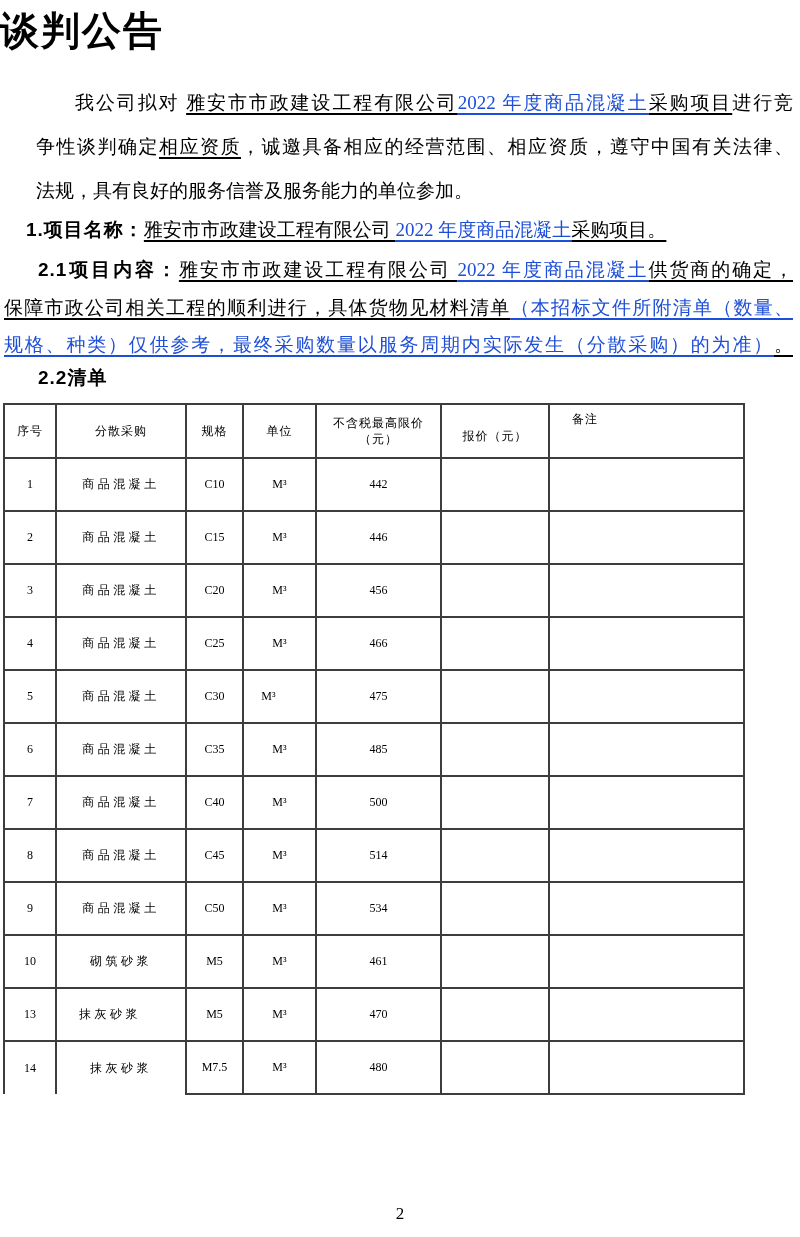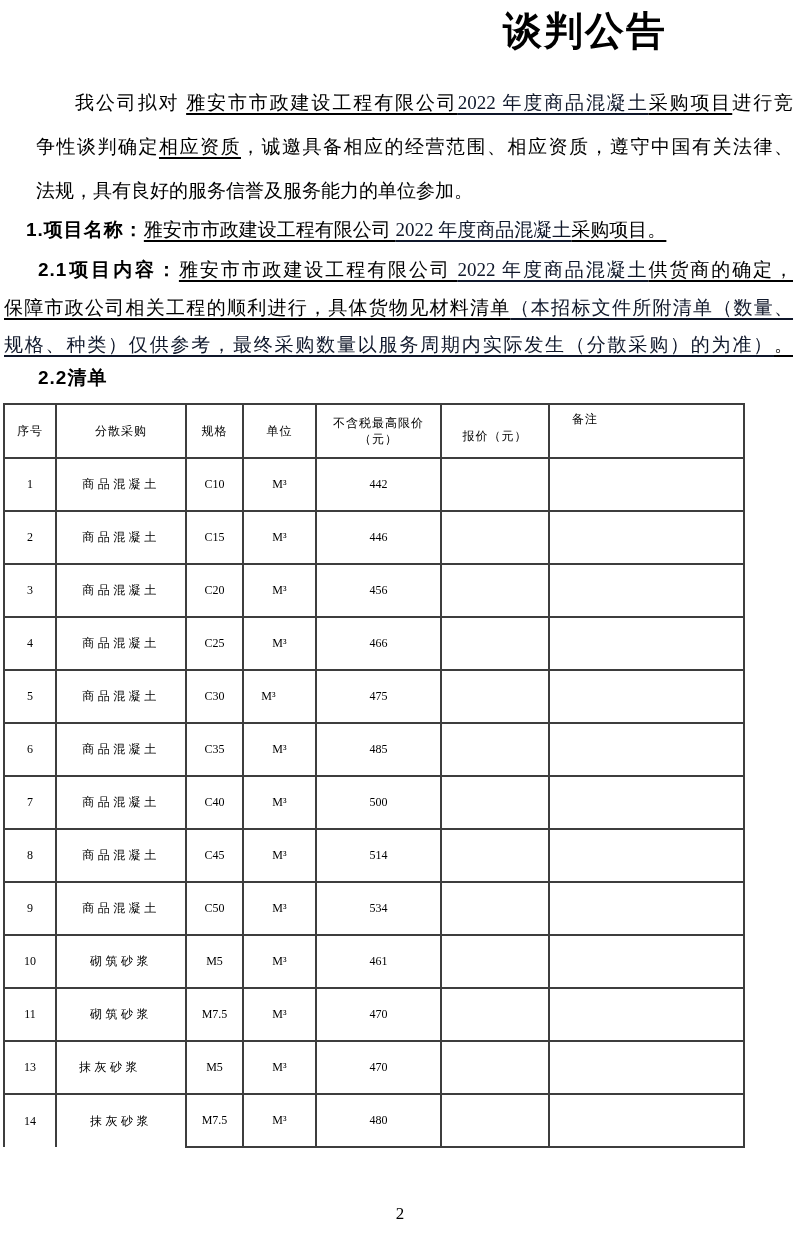--- a/index.html
+++ b/index.html
@@ -6,39 +6,39 @@
   body {
     width:800px; height:1237px; background:#ffffff; color:#000;
     font-family:"Liberation Serif","DejaVu Serif",serif;
     position:relative; overflow:hidden;
   }
   .page { position:absolute; inset:0; width:800px; height:1237px; }
 
   
   .doc-title {
     position:absolute; top:4px; left:0; width:667px;
-    text-align:right; font-size:39px; font-weight:bold; letter-spacing:2px;
+    text-align:left; font-size:39px; font-weight:bold; letter-spacing:2px;
   }
 
   
   .line { position:absolute; font-size:19px; white-space:nowrap; line-height:30px;text-align:right; }
   .jline { white-space:normal; text-align:justify; text-align-last:justify; }
   .l0 { top:88px;  left:36px; width:757px; text-indent:39px; }
   .l1 { top:132px; left:36px; width:757px; }
   .l2 { top:176px; left:36px; }
   .l3 { top:215px; left:26px; }
   .l4 { top:255px; left:38px; width:755px; }
   .l5 { top:293px; left:4px;  width:789px; }
   .l6 { top:330px; left:4px;  width:789px; }
   .l7 { top:363px; left:38px; }
 
   
   .plain { }
   .u  { text-decoration:underline; text-underline-offset:4px; text-decoration-thickness:1.6px; }
-  .ru { color:#0f172a; text-decoration:underline; text-underline-offset:4px; text-decoration-thickness:1.6px; }
+  .ru { color:#1d4ed8; text-decoration:underline; text-underline-offset:4px; text-decoration-thickness:1.6px; }
   .b  { font-weight:bold; font-family:"Liberation Sans","DejaVu Sans",sans-serif; letter-spacing:1px; }
 
   
   table.price {
     position:absolute; left:3px; top:403px; width:740px;
     border-collapse:collapse; table-layout:fixed; font-size:12px;
   }
   .price th, .price td {
     border:2px solid #3d3d3d; text-align:center; vertical-align:middle;
     font-weight:normal; padding:0; overflow:hidden;
@@ -180,29 +180,20 @@
         <tr>
           <td>10</td>
           <td class="name-cell">砌筑砂浆</td>
           <td>M5</td>
           <td>M³</td>
           <td>461</td>
           <td></td>
           <td></td>
         </tr>
         <tr>
-          <td>11</td>
-          <td class="name-cell">砌筑砂浆</td>
-          <td>M7.5</td>
-          <td>M³</td>
-          <td>470</td>
-          <td></td>
-          <td></td>
-        </tr>
-        <tr>
           <td>13</td>
           <td class="name-cell shift">抹灰砂浆</td>
           <td>M5</td>
           <td>M³</td>
           <td>470</td>
           <td></td>
           <td></td>
         </tr>
         <tr>
           <td class="nb">14</td>

